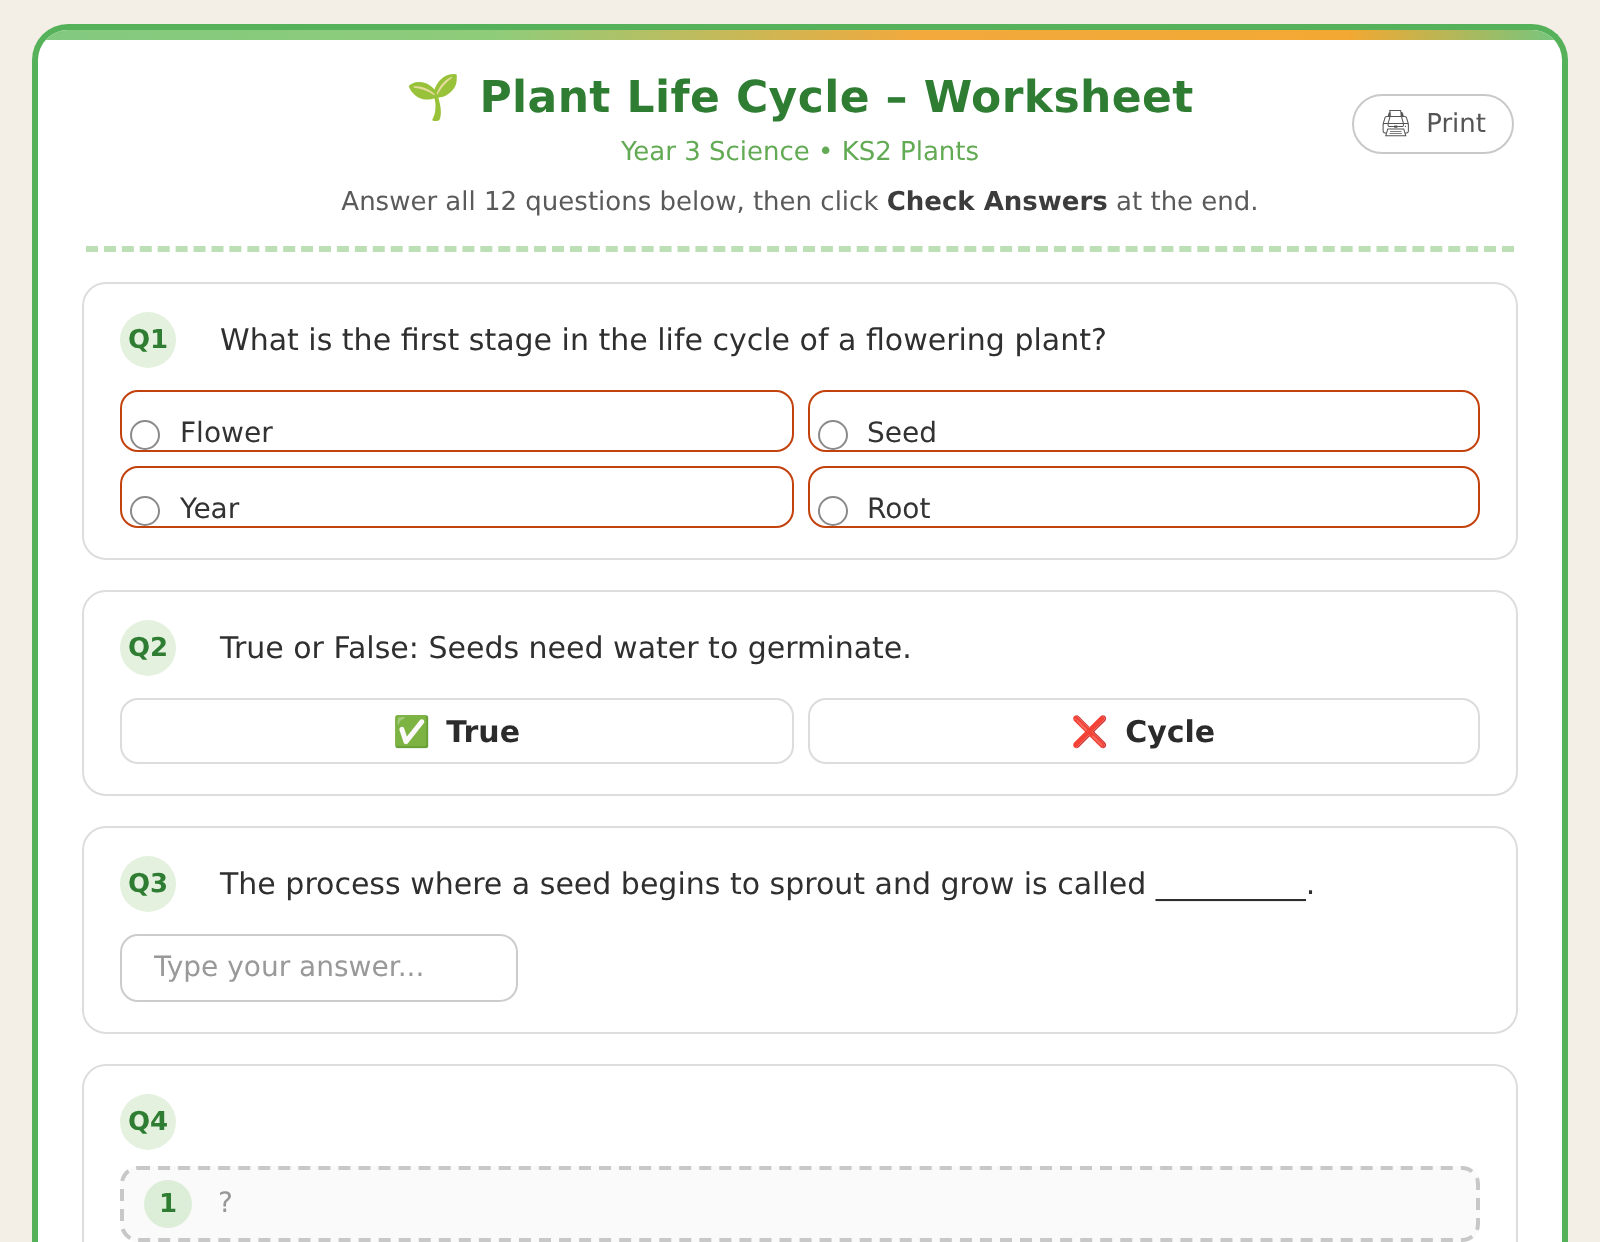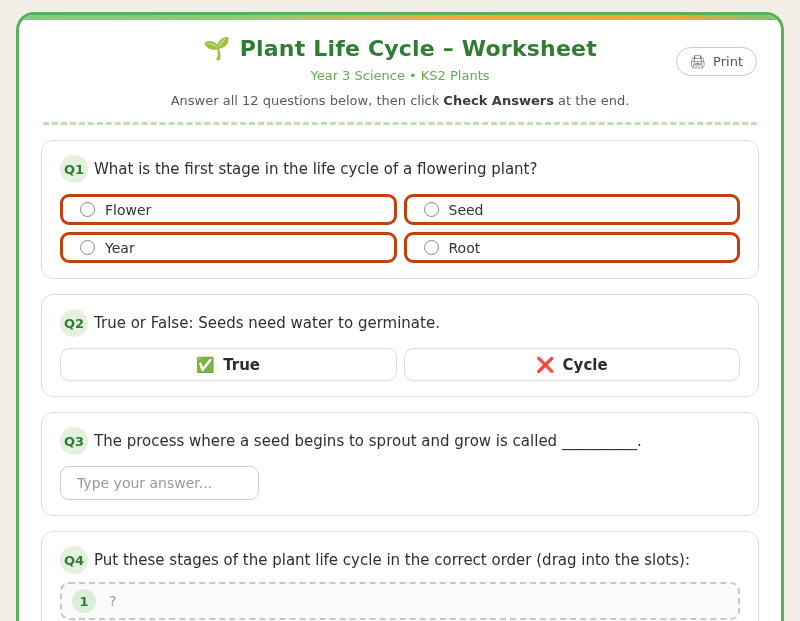--- a/index.html
+++ b/index.html
@@ -43,37 +43,37 @@
     margin: 14px 24px 0 24px;
     border-top: 3px dashed #bcdfb6;
   }
   .question-card {
     margin: 15px 22px 0 22px;
     border: 1px solid #dddddd;
     border-radius: 12px;
     padding: 14px 18px 15px 18px;
     background: #ffffff;
   }
-  .q-head { display: flex; align-items: center; gap: 6px; }
+  .q-head { display: flex; align-items: center; gap: 22px; }
   .q-badge {
     flex: 0 0 auto;
     width: 28px; height: 28px; border-radius: 50%;
     background: #e4f1df; color: #2e7d32;
     font-size: 13px; font-weight: bold;
     display: flex; align-items: center; justify-content: center;
   }
   .q-text { font-size: 15px; color: #2f2f2f; }
   .options-grid {
     display: grid; grid-template-columns: 1fr 1fr; gap: 7px;
     margin-top: 11px;
   }
   .option {
-    display: flex; align-items: center; gap: 10px;
-    height: 31px; padding: 0 17px;
-    border: 3px solid #c2410c; border-radius: 9px;
+    display: flex; align-items: flex-end; gap: 10px;
+    height: 31px; padding: 0 4px;
+    border: 1px solid #c2410c; border-radius: 9px;
     background: #ffffff; cursor: pointer;
   }
   .radio {
     width: 15px; height: 15px; border-radius: 50%;
     border: 1.5px solid #8a8a8a; background: #ffffff;
   }
   .option-label { font-size: 14px; color: #333333; }
   .tf-grid {
     display: grid; grid-template-columns: 1fr 1fr; gap: 7px;
     margin-top: 11px;
@@ -176,21 +176,20 @@
     <div class="q-head">
       <div class="q-badge">Q3</div>
       <div class="q-text">The process where a seed begins to sprout and grow is called __________.</div>
     </div>
     <input class="answer-input" type="text" placeholder="Type your answer..." style="">
   </div>
 
   <div class="question-card">
     <div class="q-head">
       <div class="q-badge">Q4</div>
-      <div class="q-text">Put these stages of the plant life cycle in the correct order (drag into the slots):</div>
     </div>
     <div class="slot">
       <span class="slot-badge">1</span>
       <span class="slot-content">?</span>
     </div>
 
   </div>
 </div>
 
 </body></html>

